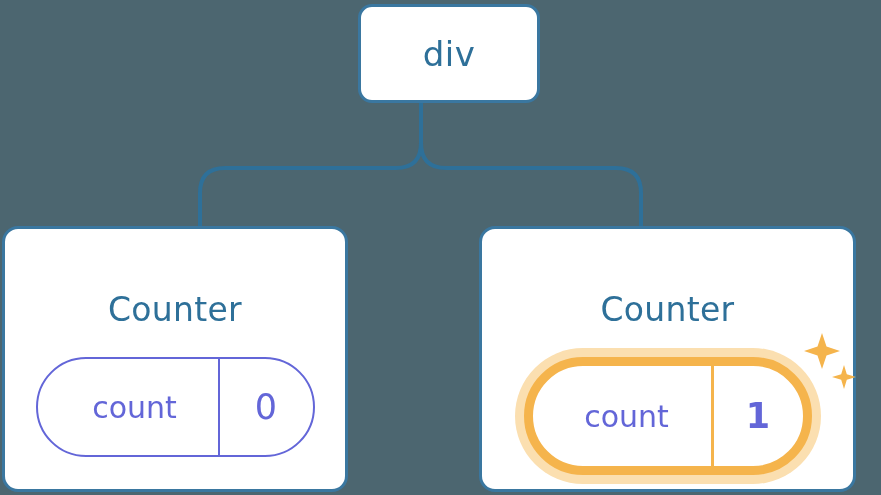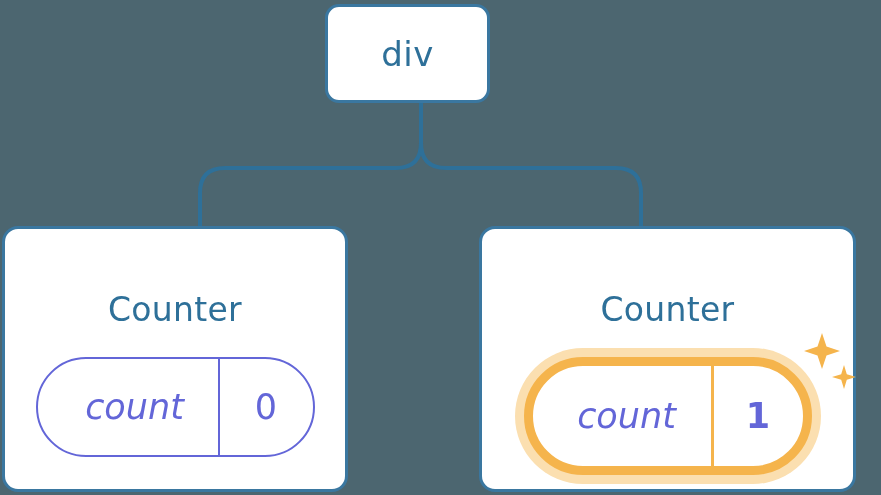--- a/index.html
+++ b/index.html
@@ -39,23 +39,23 @@
     border: 3px solid #3a77a0;
     border-radius: 14px;
     box-sizing: border-box;
     display: flex;
     flex-direction: column;
     align-items: center;
   }
 
   
   #root-node {
-    left: 325px;
+    left: 358px;
     top: 4px;
-    width: 165px;
+    width: 182px;
     height: 99px;
     justify-content: center;
   }
   .root-label {
     font-size: 34px;
     color: #2e7099;
     letter-spacing: 0.5px;
     line-height: 1;
   }
 
@@ -93,24 +93,23 @@
     background: #ffffff;
   }
   .pill-key, .pill-value {
     display: flex;
     align-items: center;
     justify-content: center;
     box-sizing: border-box;
   }
   .pill-key {
     width: 180px;
-    font-size: 35px;
+    font-size: 30px;
     color: #6366d8;
     padding-left: 14px;
-    font-style: italic;
   }
   .pill-value {
     width: 95px;
     font-size: 35px;
     color: #6366d8;
     border-left: 2px solid #6366d8;
   }
 
   
   .state-pill.is-highlighted {

